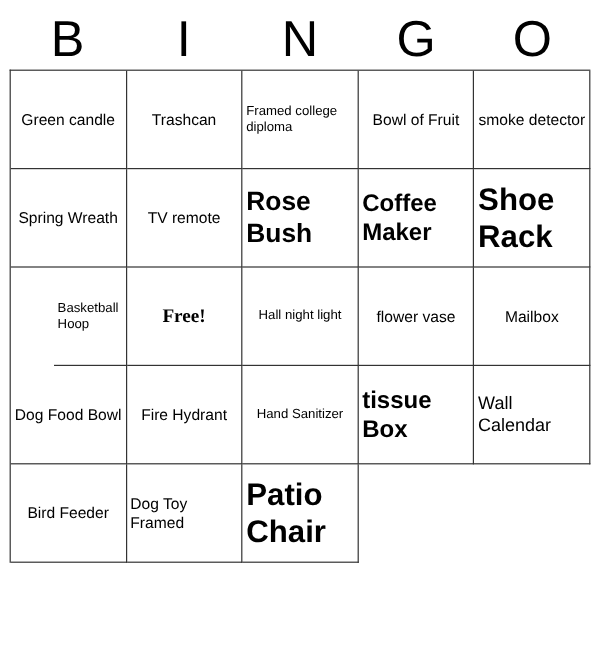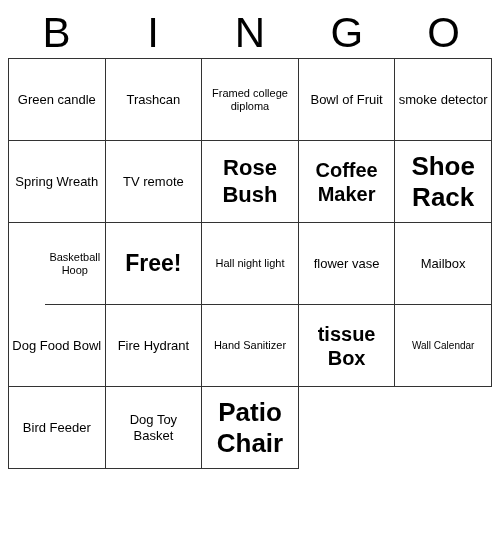--- a/index.html
+++ b/index.html
@@ -43,40 +43,40 @@
       border-left: 1.5px solid #333;
       border-top: 1.5px solid #333;
     }
 
     .cell {
       border-right: 1.5px solid #333;
       border-bottom: 1.5px solid #333;
       display: flex;
       align-items: center;
       justify-content: center;
-      text-align: center;
       padding: 4px 3px;
       min-height: 82px;
       font-size: 13px;
       line-height: 1.2;
     }
 
     .cell.large-text {
       font-size: 22px;
       font-weight: bold;
     }
 
     .cell.medium-text {
       font-size: 20px;
       font-weight: bold;
     }
 
     .cell.free {
-      font-size: 23px;
+      font-size: 16px;
       font-weight: bold;
+      font-family: Liberation Serif, serif;
     }
 
     .cell.extra-large {
       font-size: 26px;
       font-weight: bold;
     }
   </style>
 </head>
 <body>
 
@@ -101,17 +101,17 @@
     <div class="cell extra-large">Shoe Rack</div>
     <div class="cell" style="font-size: 11px; margin-left: 36px;">Basketball Hoop</div>
     <div class="cell free">Free!</div>
     <div class="cell" style="font-size: 11px;">Hall night light</div>
     <div class="cell">flower vase</div>
     <div class="cell">Mailbox</div>
     <div class="cell">Dog Food Bowl</div>
     <div class="cell">Fire Hydrant</div>
     <div class="cell" style="font-size: 11px;">Hand Sanitizer</div>
     <div class="cell medium-text">tissue Box</div>
-    <div class="cell" style="font-size: 10px;">Wall Calendar</div>
+    <div class="cell" style="font-size: 15px;">Wall Calendar</div>
     <div class="cell">Bird Feeder</div>
-    <div class="cell">Dog Toy Basket</div>
+    <div class="cell">Dog Toy Framed</div>
     <div class="cell extra-large">Patio Chair</div>
   </div>
 
 </body></html>

